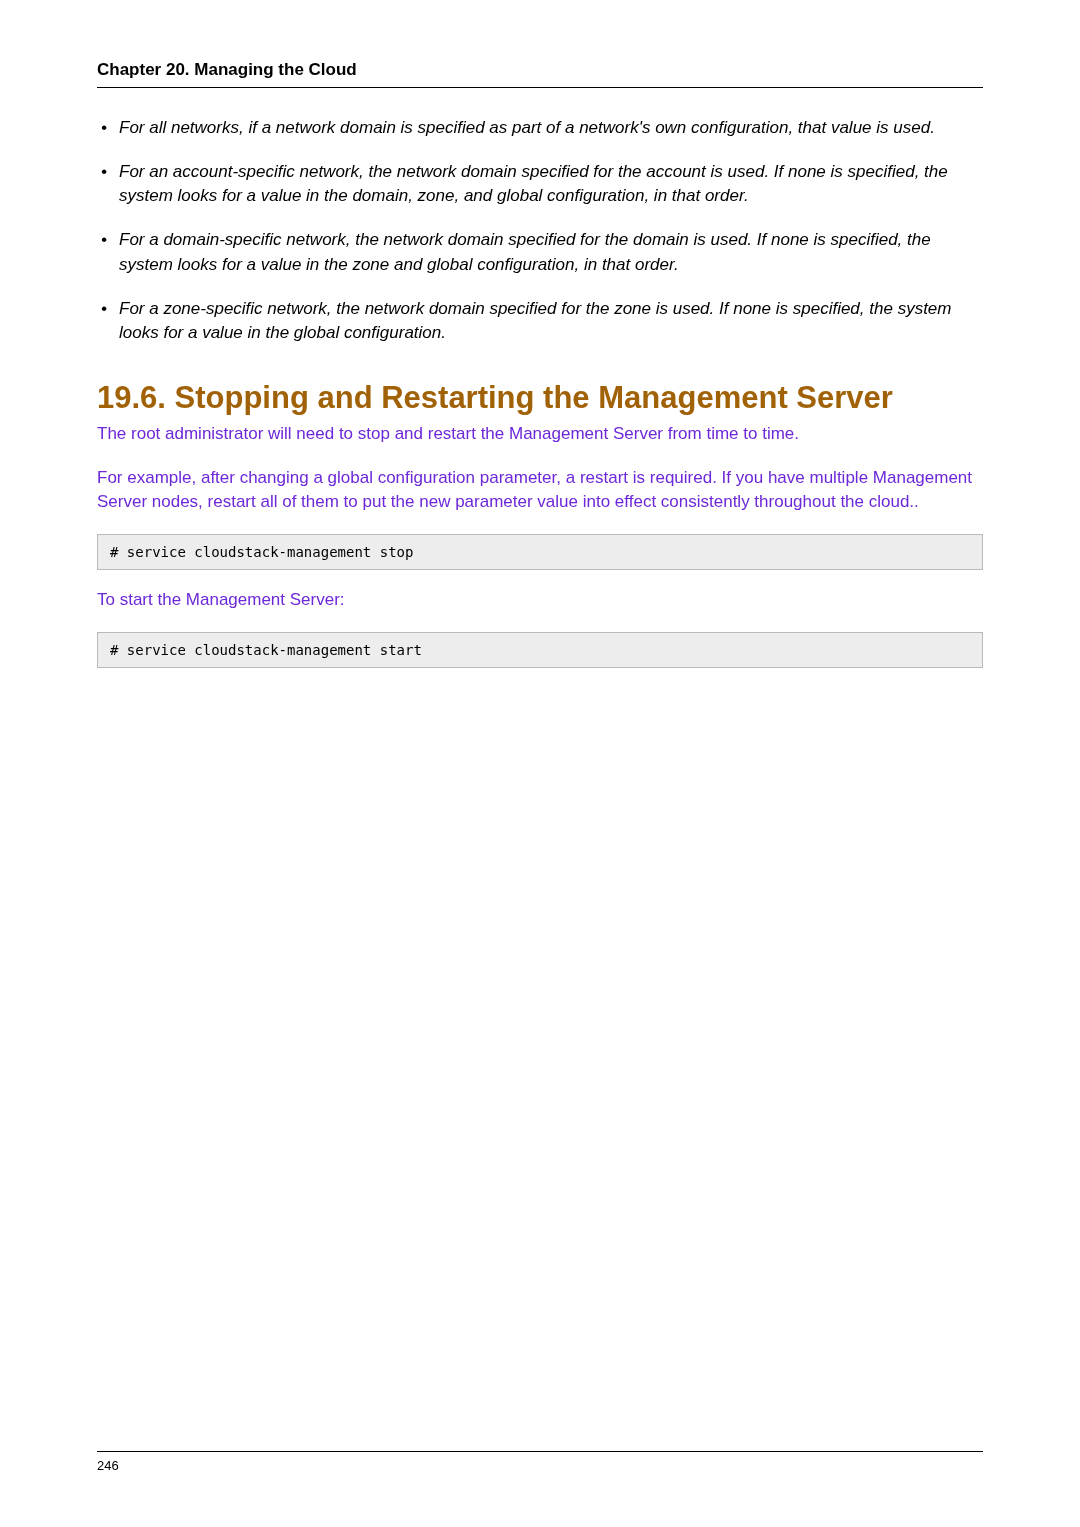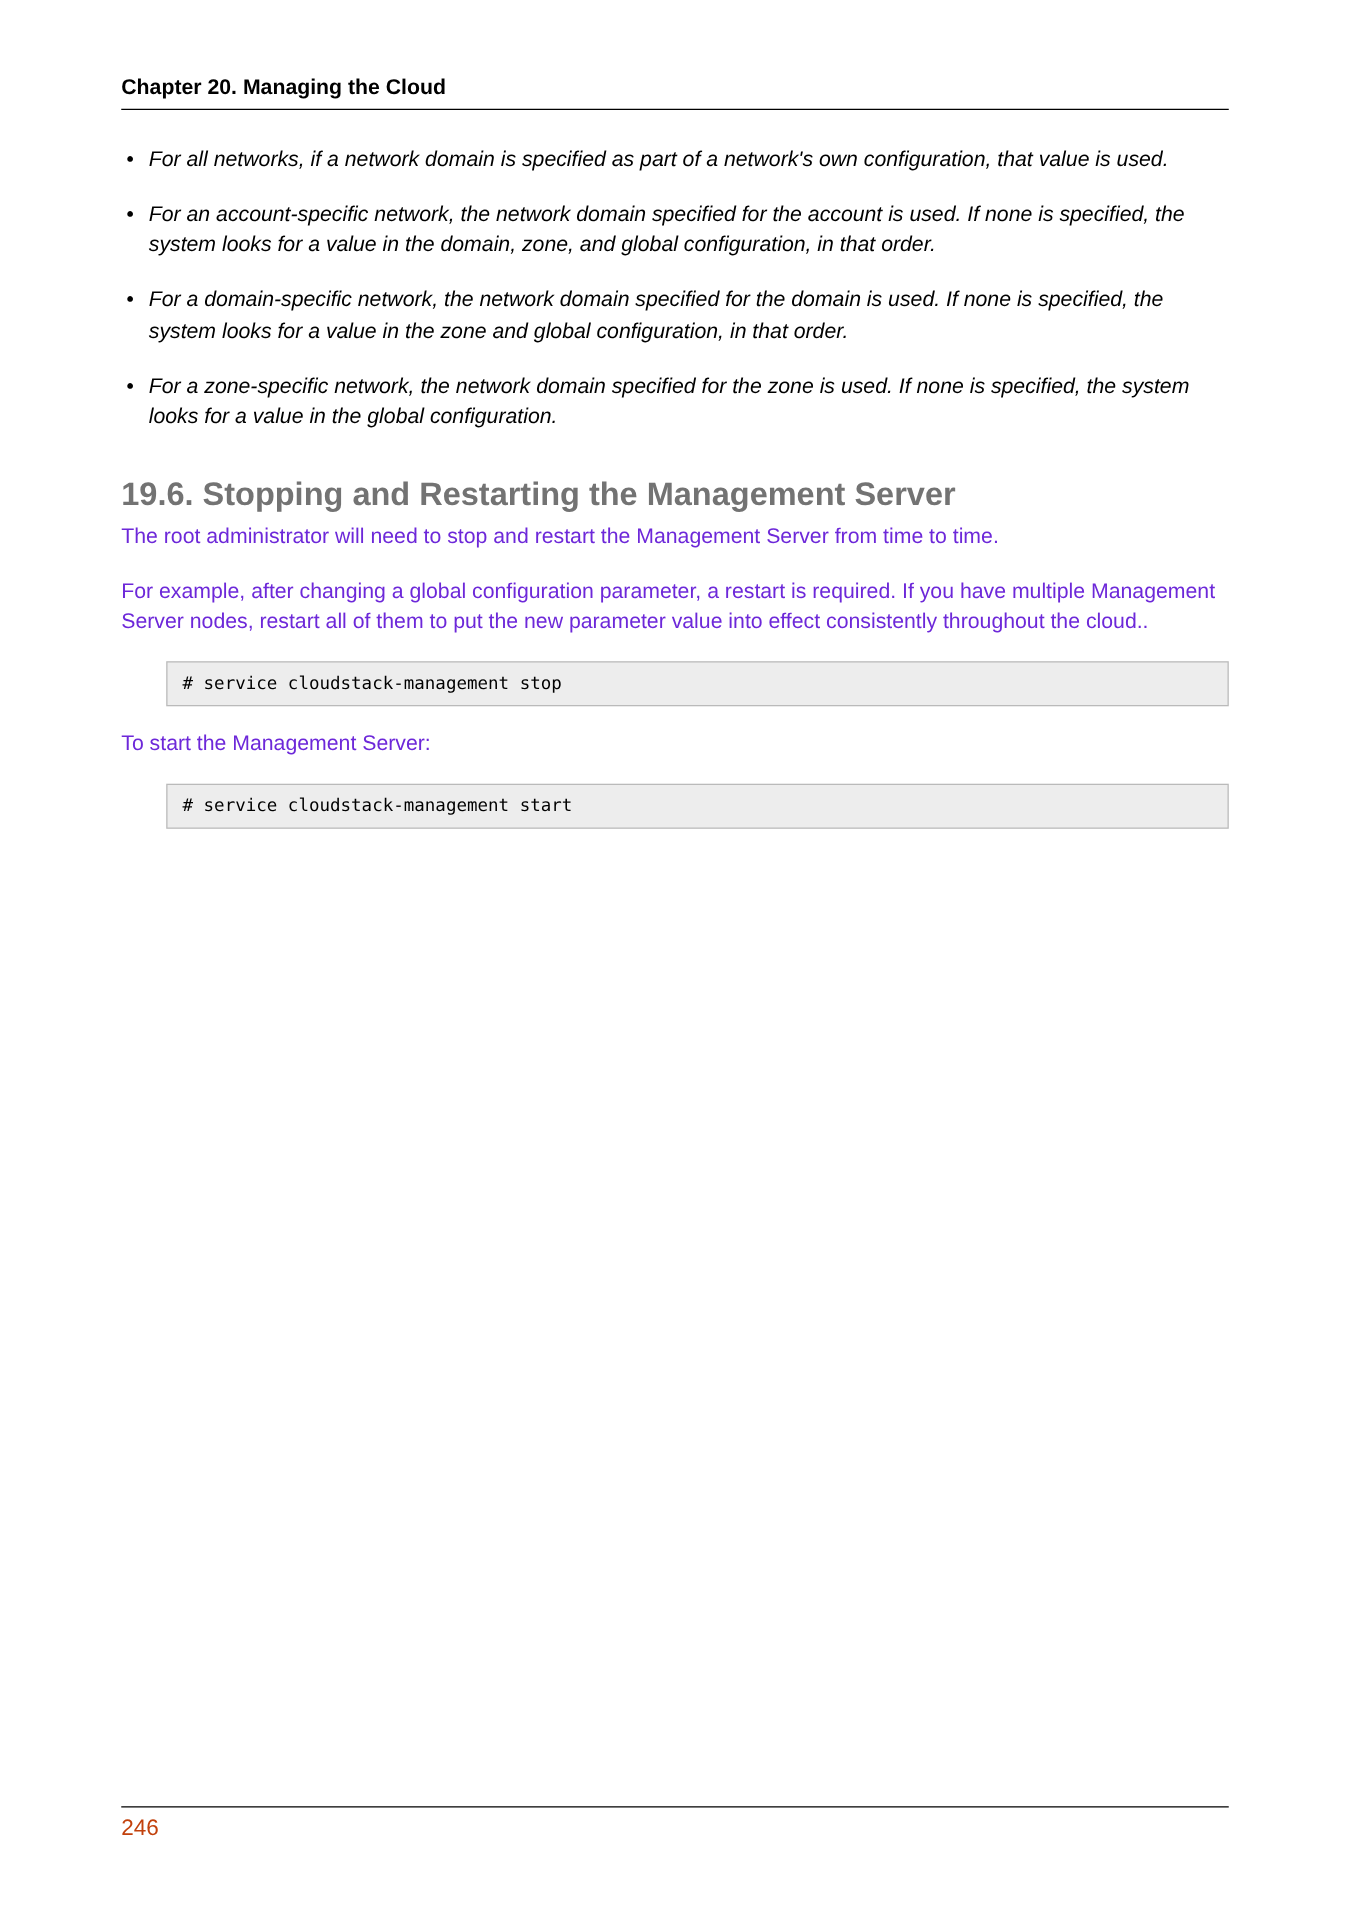--- a/index.html
+++ b/index.html
@@ -40,54 +40,53 @@
       font-style: italic;
     }
     .bullet-list li::before {
       content: "•";
       position: absolute;
       left: 4px;
       top: 0;
       font-size: 17px;
     }
     .section-heading {
-      font-size: 26px;
+      font-size: 31px;
       font-weight: bold;
-      color: #737373;
+      color: #a16207;
       margin-top: 35px;
       margin-bottom: 6px;
     }
     .paragraph {
       font-size: 17px;
       line-height: 1.42;
       color: #6d28d9;
       margin-bottom: 20px;
     }
     .code-block {
       background: #ededed;
       border: 1px solid #bababa;
       padding: 9px 12px;
       font-family: "DejaVu Sans Mono", "Courier New", monospace;
       font-size: 14px;
       color: #000000;
       margin-bottom: 18px;
       white-space: pre;
-      margin-left: 36px;
     }
     .footer {
       position: absolute;
       bottom: 54px;
       left: 97px;
       right: 97px;
       border-top: 1.5px solid #000000;
       padding-top: 6px;
     }
     .page-number {
-      font-size: 18px;
-      color: #c2410c;
+      font-size: 13px;
+      color: #000000;
     }
   </style>
 </head>
 <body>
 
 <div class="page">
   <div class="chapter-header">Chapter 20. Managing the Cloud</div>
 
   <ul class="bullet-list">
     <li>For all networks, if a network domain is specified as part of a network's own configuration, that value is used.</li>

